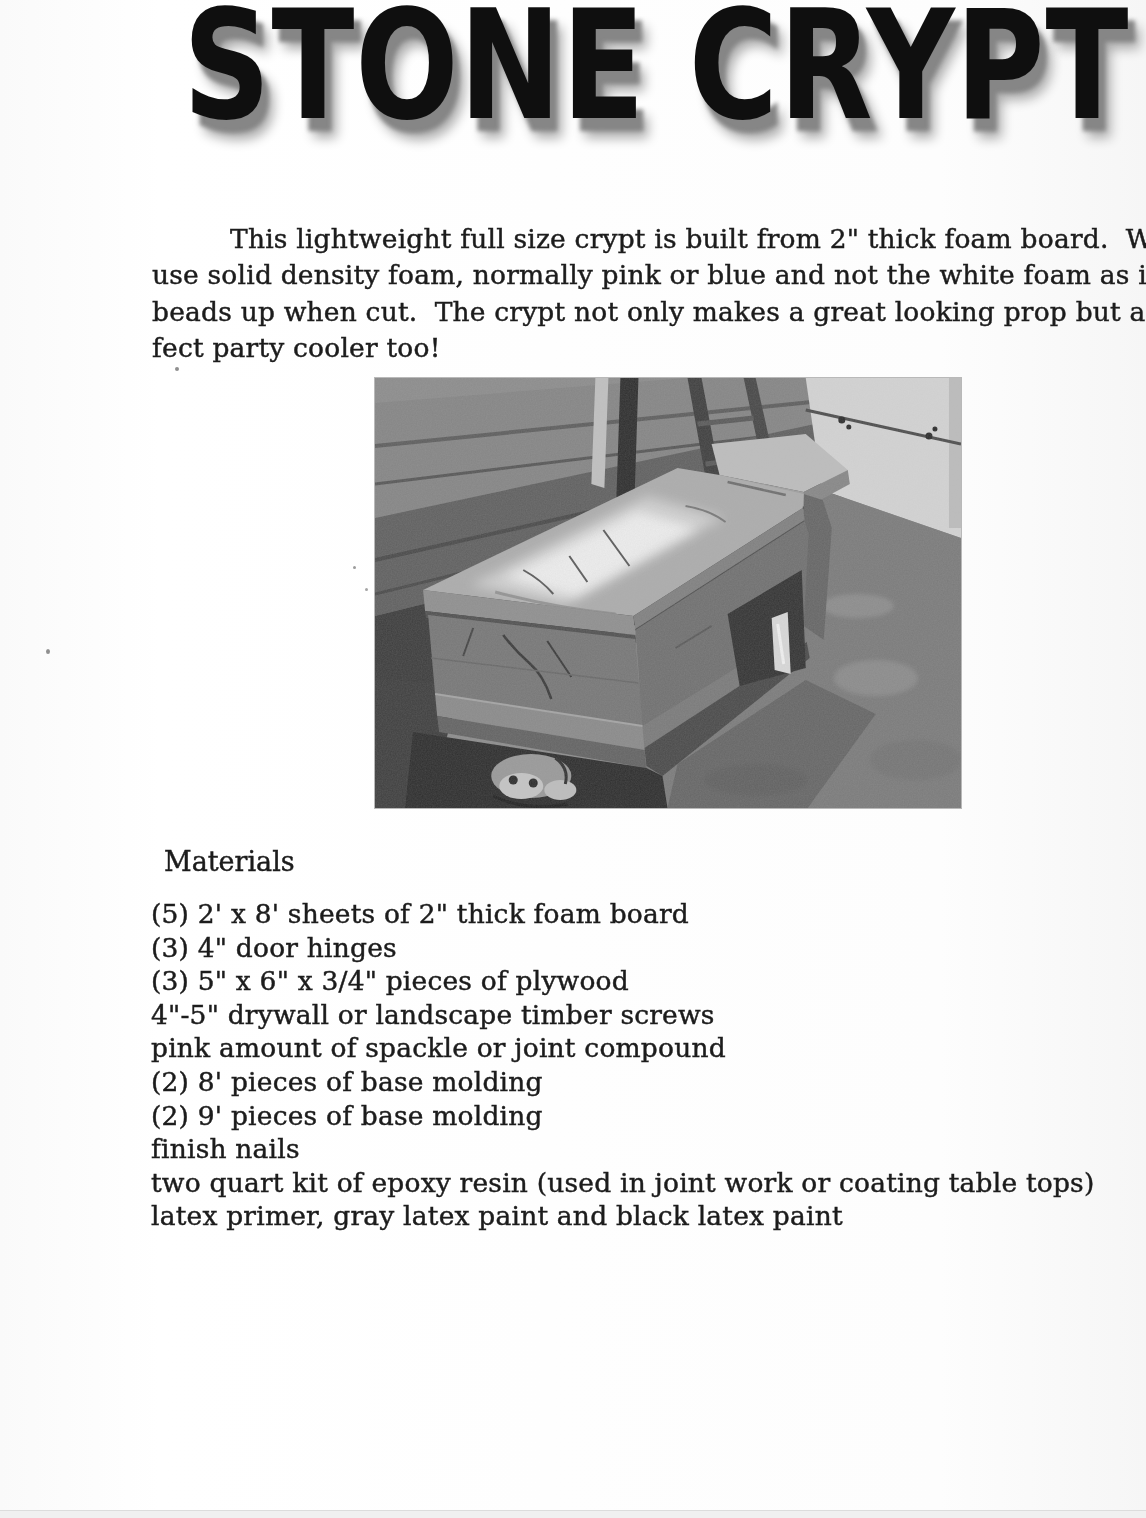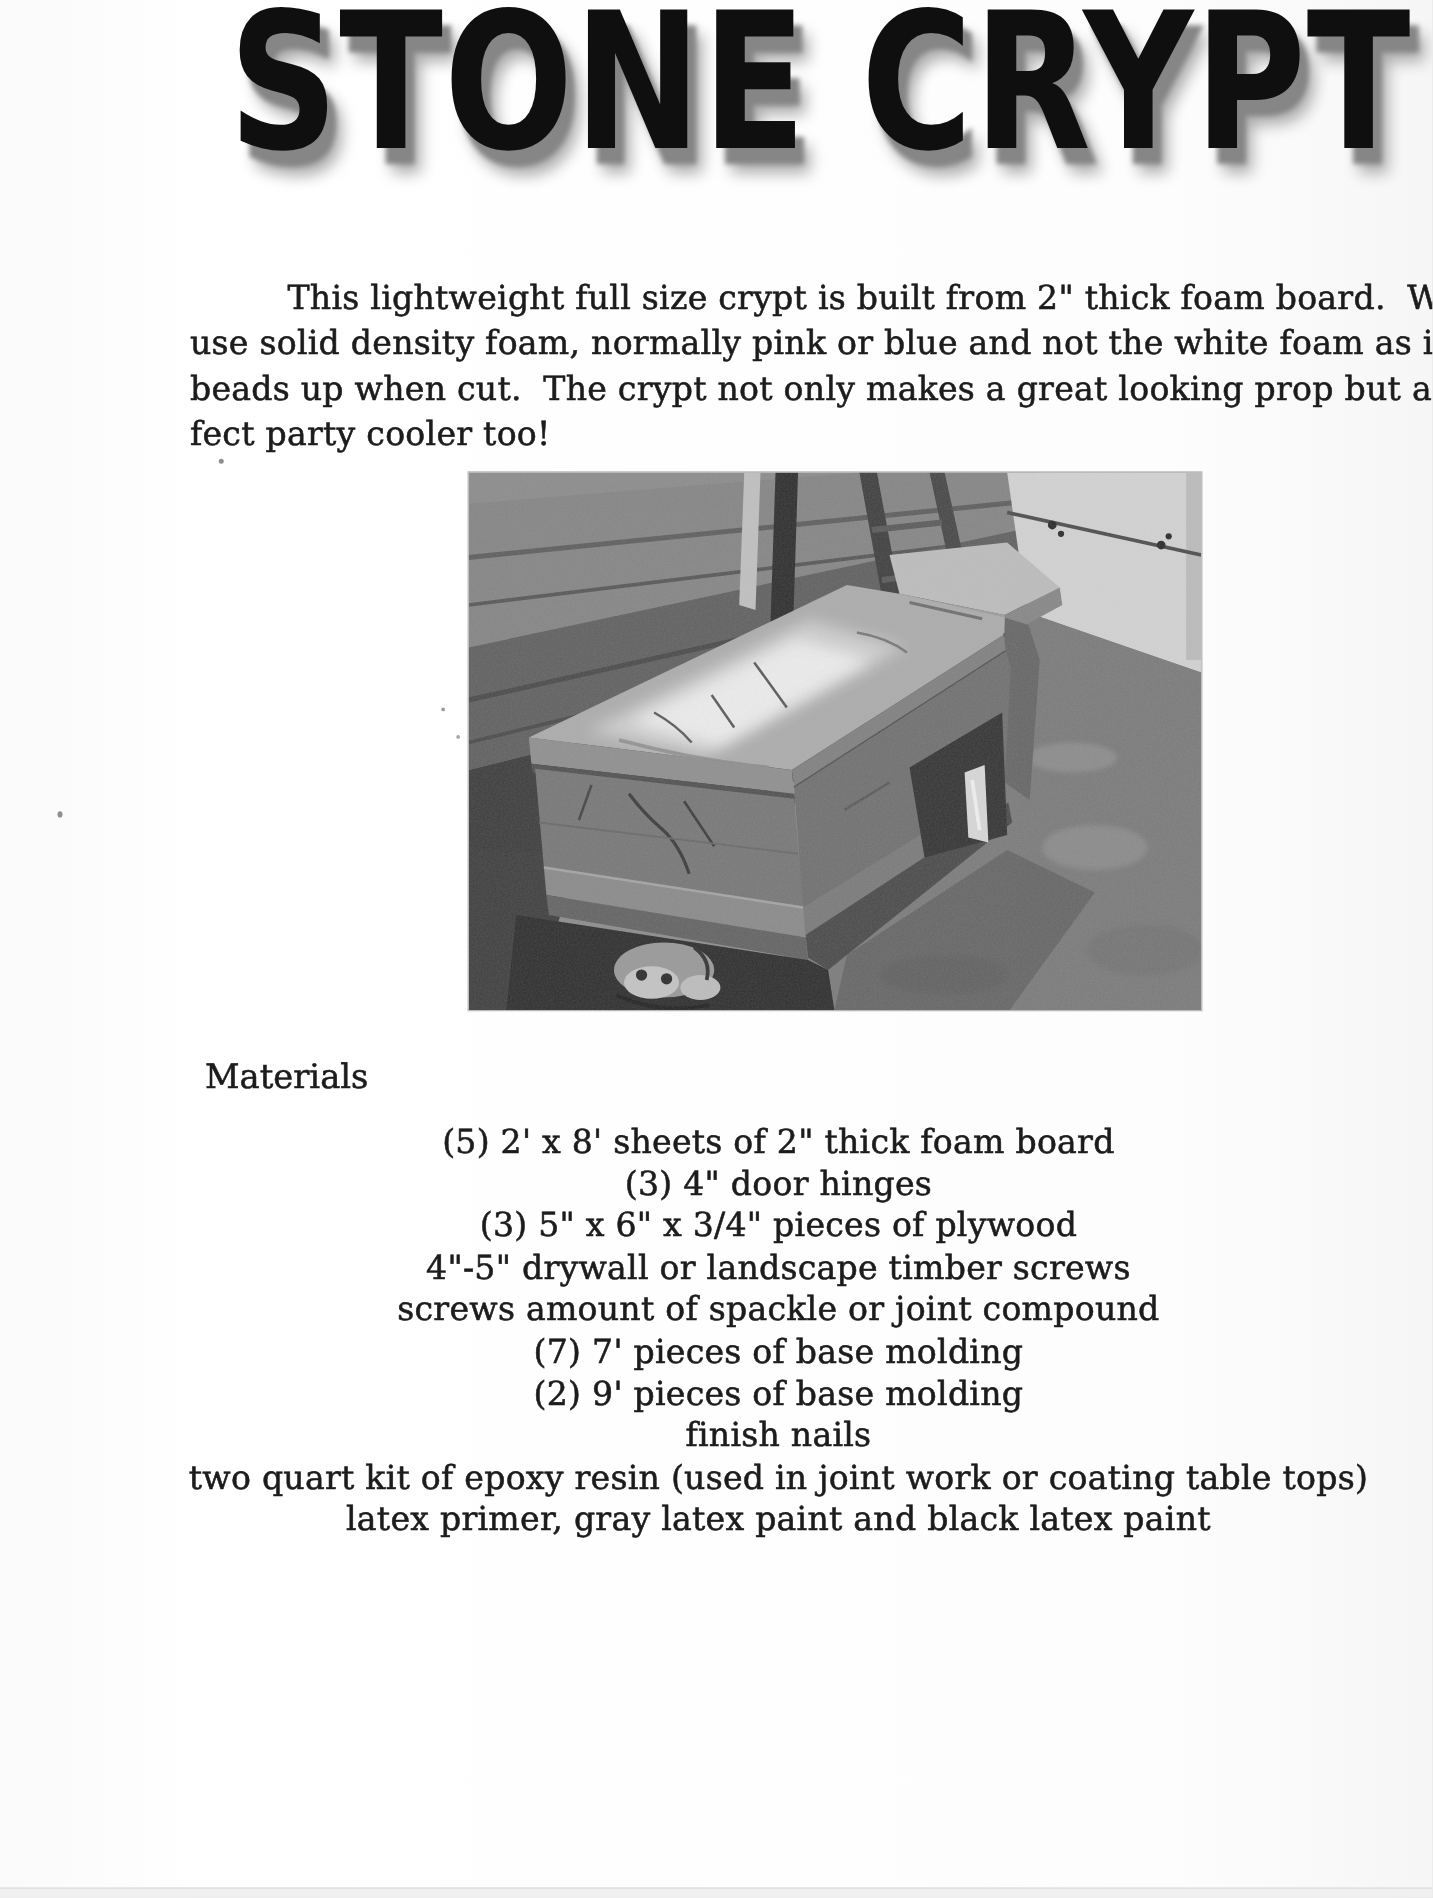--- a/index.html
+++ b/index.html
@@ -18,21 +18,21 @@
   .ink { -webkit-text-stroke:0.45px #1c1c1c; }
   .intro { position:absolute; left:152px; top:221px; font-size:26.5px; line-height:36.4px; letter-spacing:0.2px; }
   .line { white-space:pre; }
   .indent { padding-left:78px; }
   .photo-frame { position:absolute; left:375px; top:378px; width:586px; height:430px; margin:0; outline:1px solid #b9b9b9; background:#8c8c8c; }
   .photo-frame svg { display:block; }
   .materials-heading {
     position:absolute; left:152px; top:834px; width:988px; margin:12px;
     text-align:left; font-size:27px; font-weight:normal;
   }
-  .materials { position:absolute; left:151px; top:897px; font-size:26.5px; line-height:33.6px; letter-spacing:0.2px;text-align:center; }
+  .materials { position:absolute; left:151px; top:897px; font-size:26.5px; line-height:33.6px; letter-spacing:0.2px; }
   .speck { position:absolute; border-radius:50%; background:#8f8f8f; }
   .speck.s1 { left:46px; top:649px; width:4px; height:5px; }
   .speck.s2 { left:175px; top:367px; width:4px; height:4px; }
   .speck.s3 { left:353px; top:566px; width:3px; height:3px; background:#9c9c9c; }
   .speck.s4 { left:365px; top:588px; width:3px; height:3px; background:#a5a5a5; }
   .scan-edge-bottom { position:absolute; left:0; bottom:0; width:100%; height:7px;
     background:#f0f0f0; border-top:1px solid #dcdcdc; }
 </style>
 </head>
 <body>
@@ -162,22 +162,22 @@
     </svg>
   </figure>
 
   <h2 class="materials-heading ink">Materials</h2>
 
   <div class="materials ink">
     <div class="line">(5) 2' x 8' sheets of 2" thick foam board</div>
     <div class="line">(3) 4" door hinges</div>
     <div class="line">(3) 5" x 6" x 3/4" pieces of plywood</div>
     <div class="line">4"-5" drywall or landscape timber screws</div>
-    <div class="line">screws amount of spackle or joint compound</div>
-    <div class="line">(7) 7' pieces of base molding</div>
+    <div class="line">pink amount of spackle or joint compound</div>
+    <div class="line">(2) 8' pieces of base molding</div>
     <div class="line">(2) 9' pieces of base molding</div>
     <div class="line">finish nails</div>
     <div class="line">two quart kit of epoxy resin (used in joint work or coating table tops)</div>
     <div class="line">latex primer, gray latex paint and black latex paint</div>
   </div>
 
   <div class="speck s1"></div>
   <div class="speck s2"></div>
   <div class="speck s3"></div>
   <div class="speck s4"></div>

